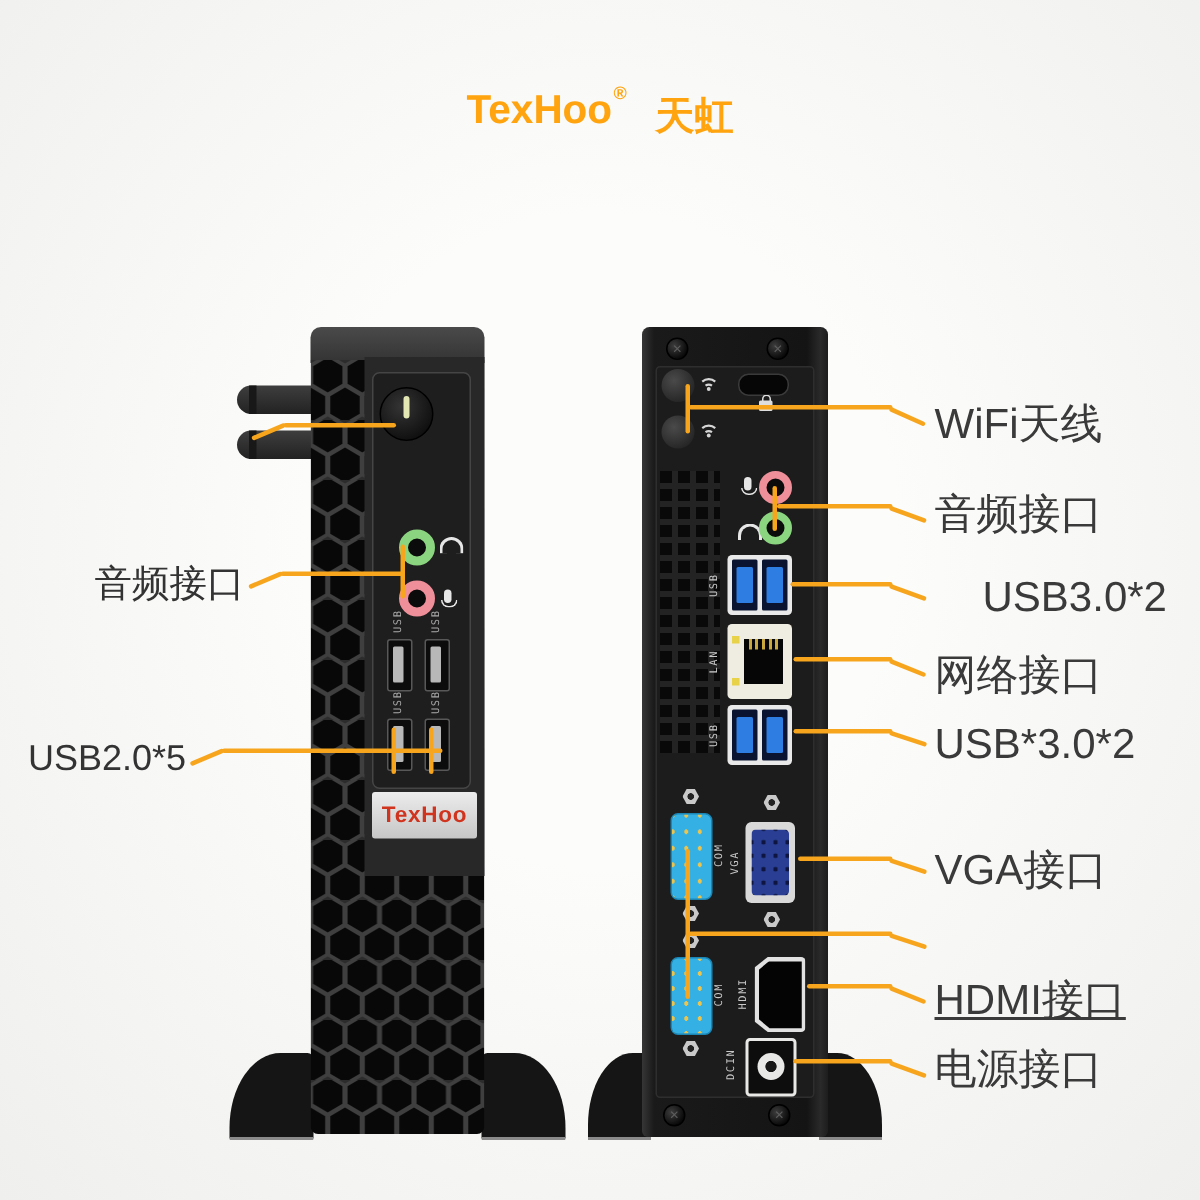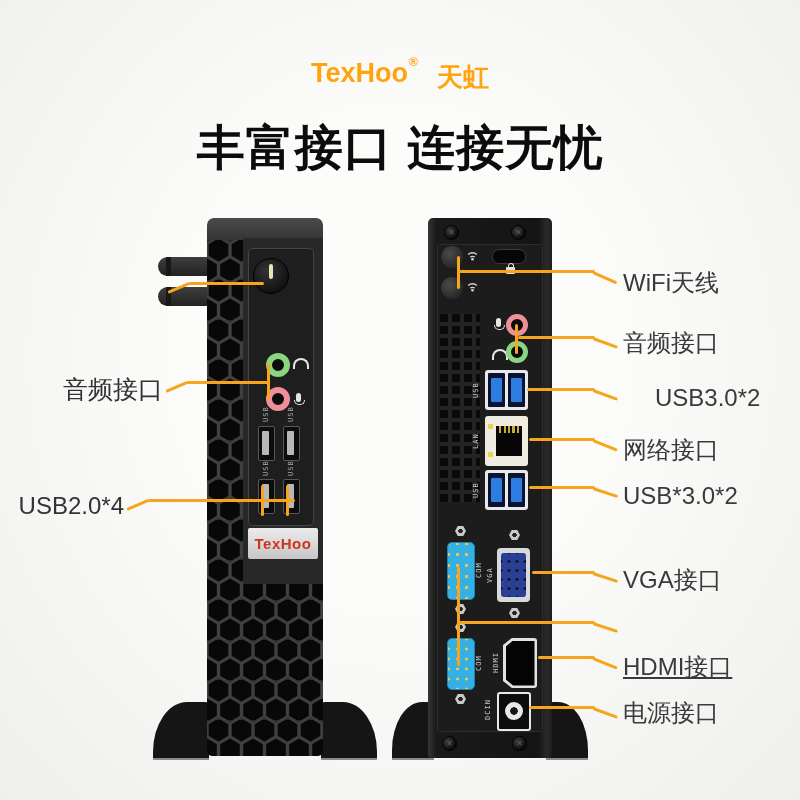--- a/index.html
+++ b/index.html
@@ -8,21 +8,21 @@
          background:radial-gradient(ellipse at 50% 45%, #fcfcfb 35%, #efefed 100%);}
   
   .logo-row{position:absolute;left:0;top:58px;width:800px;display:flex;justify-content:center;align-items:flex-start;}
   .logo-en{font-size:27px;font-weight:bold;color:#FFA40F;letter-spacing:0px;}
   .logo-reg{font-size:12px;font-weight:bold;color:#FFA40F;margin:-3px 2px 0 1px;}
   .logo-cn{font-size:26px;font-weight:bold;color:#FFA40F;margin-top:2px;margin-left:17px;}
   .main-title{position:absolute;left:0;top:116px;width:800px;text-align:center;
               font-size:48px;font-weight:bold;color:#0c0c0c;letter-spacing:1px;}
   
   .label-l{position:absolute;font-size:25px;color:#333;white-space:nowrap;transform:translateY(-50%);}
-  .label-r{position:absolute;font-size:24px;color:#3a3a3a;white-space:nowrap;transform:translateY(-50%);}
+  .label-r{position:absolute;font-size:28px;color:#3a3a3a;white-space:nowrap;transform:translateY(-50%);}
   
   .hline,.vline,.dline{position:absolute;background:#F7A51D;border-radius:2px;}
   .hline{height:3px}
   .vline{width:3px}
   .dline{height:3px;transform-origin:left center;}
   
   .device{position:absolute;}
   .wing{position:absolute;background:#151515;}
   .screw{position:absolute;width:13px;height:13px;border-radius:50%;
          background:radial-gradient(circle at 35% 35%,#3d3d3d,#0a0a0a 72%);
@@ -47,21 +47,20 @@
 </head>
 <body>
 
 <div id="stage">
 
   <div class="logo-row">
     <span class="logo-en">TexHoo</span>
     <span class="logo-reg">®</span>
     <span class="logo-cn">天虹</span>
   </div>
-  <div class="main-title">丰富接口 连接无忧</div>
 
   <div class="wing" style="left:153px;top:702px;width:56px;height:56px;border-radius:34px 4px 0 0 / 50px 4px 0 0;border-bottom:2px solid #8a8a8a;"></div>
   <div class="wing" style="left:321px;top:702px;width:56px;height:56px;border-radius:4px 34px 0 0 / 4px 50px 0 0;border-bottom:2px solid #8a8a8a;"></div>
   <div style="position:absolute;left:158px;top:257px;width:52px;height:19px;border-radius:10px 0 0 10px;background:linear-gradient(180deg,#3e3e3e,#222);">
     <div style="position:absolute;left:8px;top:0;width:5px;height:19px;background:#181818;"></div>
   </div>
   <div style="position:absolute;left:158px;top:287px;width:52px;height:19px;border-radius:10px 0 0 10px;background:linear-gradient(180deg,#3e3e3e,#222);">
     <div style="position:absolute;left:8px;top:0;width:5px;height:19px;background:#181818;"></div>
   </div>
 
@@ -223,21 +222,21 @@
   <div class="hline" style="left:459px;top:621px;width:136px;"></div>
   <div class="dline" style="left:593px;top:622px;width:26px;transform:rotate(18deg);"></div>
 
   <div class="hline" style="left:538px;top:656px;width:57px;"></div>
   <div class="dline" style="left:593px;top:657px;width:26px;transform:rotate(22deg);"></div>
 
   <div class="hline" style="left:529px;top:706px;width:66px;"></div>
   <div class="dline" style="left:593px;top:707px;width:26px;transform:rotate(20deg);"></div>
 
   <div class="label-l" style="right:637px;top:389px;">音频接口</div>
-  <div class="label-l" style="right:676px;top:506px;font-size:24px;">USB2.0*4</div>
+  <div class="label-l" style="right:676px;top:506px;font-size:24px;">USB2.0*5</div>
 
   <div class="label-r" style="left:623px;top:283px;">WiFi天线</div>
   <div class="label-r" style="left:623px;top:343px;">音频接口</div>
   <div class="label-r" style="left:655px;top:398px;">USB3.0*2</div>
   <div class="label-r" style="left:623px;top:450px;">网络接口</div>
   <div class="label-r" style="left:623px;top:496px;">USB*3.0*2</div>
   <div class="label-r" style="left:623px;top:580px;">VGA接口</div>
   <div class="label-r" style="left:623px;top:667px;text-decoration:underline;">HDMI接口</div>
   <div class="label-r" style="left:623px;top:713px;">电源接口</div>
 

